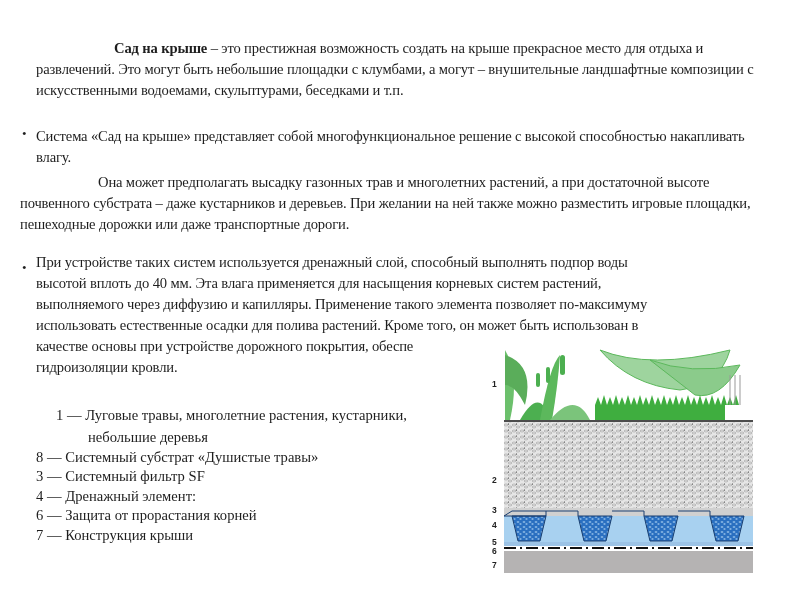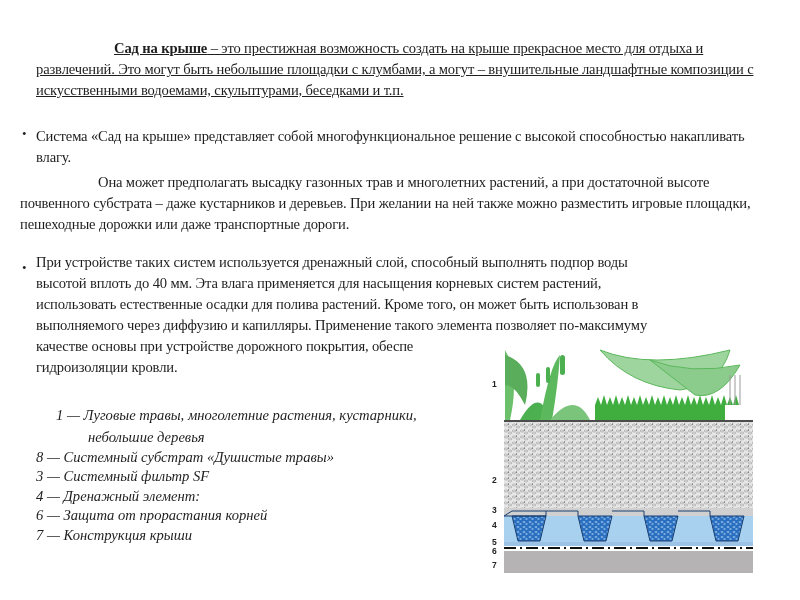--- a/index.html
+++ b/index.html
@@ -1,28 +1,28 @@
 <!DOCTYPE html>
 <html><head>
 <meta charset="utf-8">
 <style>
   html, body { margin: 0; padding: 0; }
   body {
     width: 800px; height: 600px; background: #ffffff; position: relative; overflow: hidden;
     font-family: "Liberation Serif", "DejaVu Serif", serif; color: #1e1e1e;
   }
   .p { position: absolute; font-size: 14.6px; line-height: 21px; letter-spacing: -0.15px; }
-  .p1 { left: 36px; top: 38px; width: 740px; text-decoration: underline; }
+  .p1 { left: 36px; top: 38px; width: 740px; }
   .p1 .bold { font-weight: bold; }
   .indent { display: inline-block; width: 78px; }
   .bullet-dot { position: absolute; left: 22px; font-size: 13px; }
   .p2 { left: 36px; top: 126px; width: 730px; }
   .p3 { left: 20px; top: 172px; width: 750px; }
   .p4 { left: 36px; top: 252px; width: 745px; }
-  .legend { position: absolute; left: 36px; top: 406px; font-size: 14.6px; line-height: 19.5px; font-style: italic; }
+  .legend { position: absolute; left: 36px; top: 406px; font-size: 14.6px; line-height: 19.5px; }
   .legend .first { padding-left: 20px; }
   .legend .cont { padding-left: 52px; line-height: 22px; }
   .diagram { position: absolute; left: 480px; top: 345px; width: 280px; height: 235px; }
   .dlabel { position: absolute; left: 12px; font-family: "Liberation Sans", sans-serif; font-weight: bold; font-size: 8.5px; color: #222; }
 </style>
 </head>
 <body>
 
 <div class="p p1">
   <span class="indent"></span><span class="bold">Сад на крыше</span><span> – это престижная возможность создать на крыше прекрасное место для отдыха и развлечений. Это могут быть небольшие площадки с клумбами, а могут – внушительные ландшафтные композиции с искусственными водоемами, скульптурами, беседками и т.п.</span>
@@ -32,22 +32,22 @@
 <div class="p p2">Система «Сад на крыше» представляет собой многофункциональное решение с высокой способностью накапливать влагу.</div>
 
 <div class="p p3">
   <span class="indent"></span><span>Она может предполагать высадку газонных трав и многолетних растений, а при достаточной высоте почвенного субстрата – даже кустарников и деревьев. При желании на ней также можно разместить игровые площадки, пешеходные дорожки или даже транспортные дороги.</span>
 </div>
 
 <span class="bullet-dot" style="top:260px">•</span>
 <div class="p p4">
   <div>При устройстве таких систем используется дренажный слой, способный выполнять подпор воды</div>
   <div>высотой вплоть до 40 мм. Эта влага применяется для насыщения корневых систем растений,</div>
+  <div>выполняемого через диффузию и капилляры. Применение такого элемента позволяет по-максимуму</div>
   <div>использовать естественные осадки для полива растений. Кроме того, он может быть использован в</div>
-  <div>выполняемого через диффузию и капилляры. Применение такого элемента позволяет по-максимуму</div>
   <div>качестве основы при устройстве дорожного покрытия, обеспе</div>
   <div>гидроизоляции кровли.</div>
 </div>
 
 <div class="legend">
   <div class="first">1 — Луговые травы, многолетние растения, кустарники,</div>
   <div class="cont">небольшие деревья</div>
   <div>8 — Системный субстрат «Душистые травы»</div>
   <div>3 — Системный фильтр SF</div>
   <div>4 — Дренажный элемент:</div>

